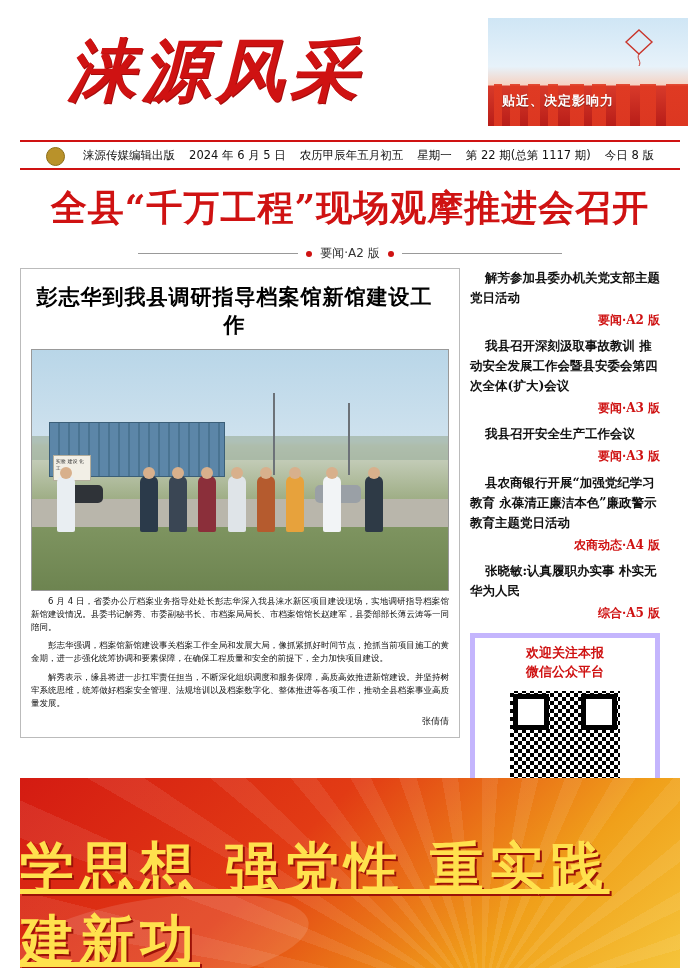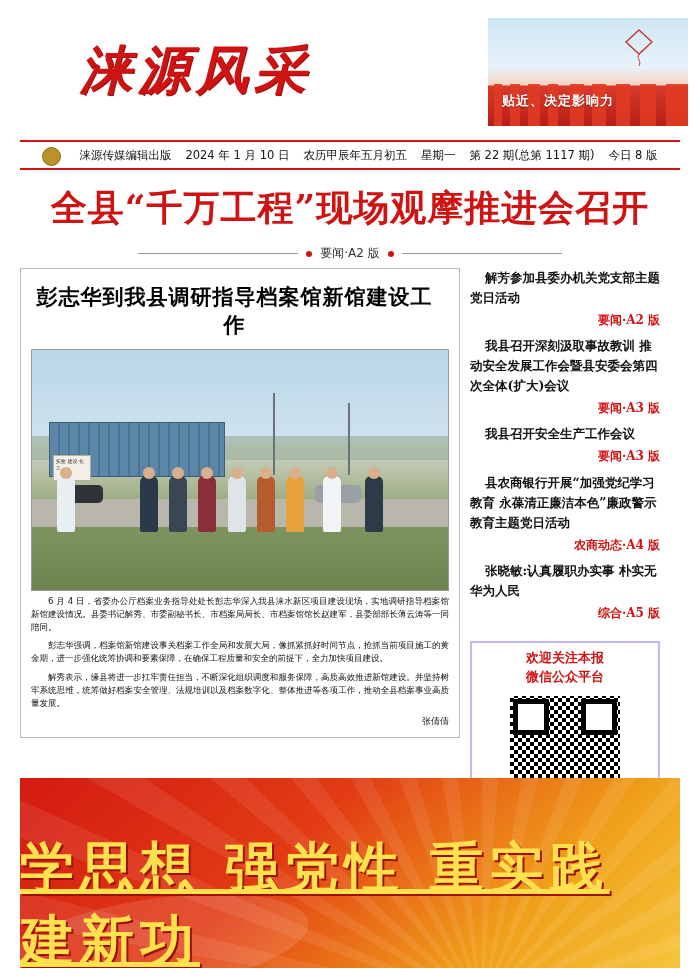--- a/index.html
+++ b/index.html
@@ -16,26 +16,26 @@
 
   
   .masthead{
     position:relative;height:140px;
     display:flex;align-items:center;
     padding:0 20px;
     box-sizing:border-box;
   }
   .masthead-title{
     font-family:"DejaVu Serif", serif;
-    font-size:52px;
+    font-size:68px;
     font-weight:bold;
     color:#cf1212;
     letter-spacing:6px;
     font-style:italic;
-    margin-left:60px;
+    margin-left:48px;
     text-shadow:1px 1px 0 #a50d0d;
     line-height:1;
   }
   .masthead-art{
     position:absolute;right:12px;top:18px;
     width:200px;height:108px;
     border-radius:0;
     background:linear-gradient(180deg,#cfe6f5 0%,#e7f2fa 45%,#f6d2c2 62%,#d83a2a 63%,#b81d18 100%);
     overflow:hidden;
   }
@@ -159,21 +159,21 @@
   .toc{
     font-size:12.5px;line-height:1.6;color:#111;
     font-family:"DejaVu Serif", serif;
     font-weight:bold;
   }
   .toc .entry{margin-bottom:3px;text-indent:1.2em;}
   .toc .src{
     text-align:right;color:#cf1212;font-size:12px;font-weight:bold;margin-bottom:6px;
   }
   .qr-box{
-    margin-top:12px;border:2px solid #c4b5fd;box-sizing:border-box;
+    margin-top:4px;border:5px solid #c4b5fd;box-sizing:border-box;
     padding:6px;text-align:center;
   }
   .qr-box .welcome{
     color:#cf1212;font-weight:bold;font-size:13px;line-height:1.45;
     font-family:"DejaVu Serif", serif;
   }
   .qr-img{
     width:110px;height:110px;margin:6px auto 2px auto;
     background:
       repeating-linear-gradient(0deg,#000 0 4px,#fff 4px 8px),
@@ -228,21 +228,21 @@
         <path d="M23,26 C20,31 26,33 23,38" fill="none" stroke="#c9342a" stroke-width="1"></path>
       </svg>
       <div class="art-skyline"></div>
       <div class="art-slogan">贴近、决定影响力</div>
     </div>
   </div>
 
   <div class="infobar">
     <span><i class="seal"></i></span>
     <span>涞源传媒编辑出版</span>
-    <span>2024 年 1 月 10 日</span>
+    <span>2024 年 6 月 5 日</span>
     <span>农历甲辰年五月初五</span>
     <span>星期一</span>
     <span>第 22 期(总第 1117 期)</span>
     <span>今日 8 版</span>
   </div>
 
   <div class="headline">全县“千万工程”现场观摩推进会召开</div>
 
   <div class="divider">
     <div class="line"></div>

